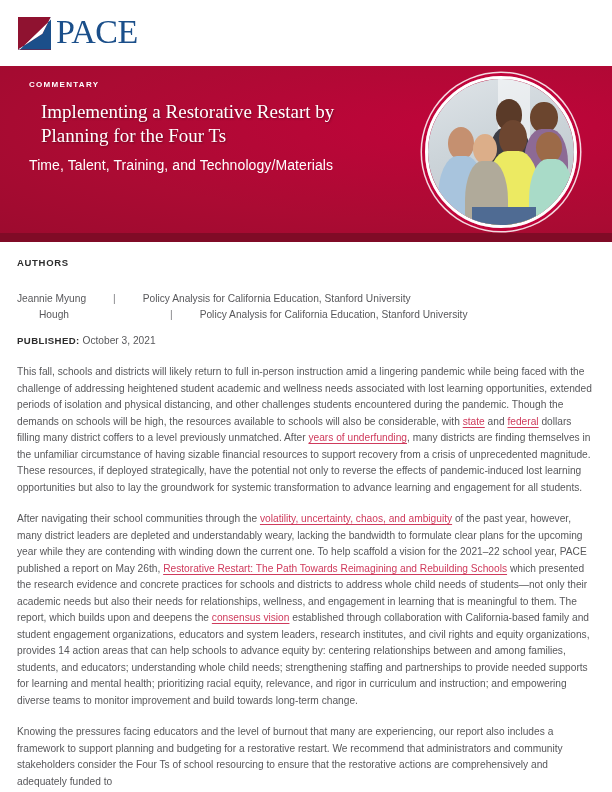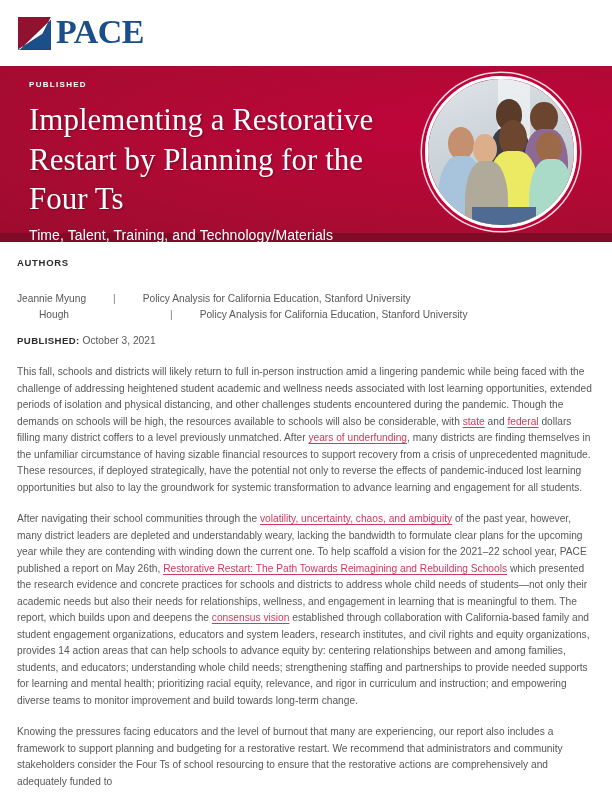--- a/index.html
+++ b/index.html
@@ -46,21 +46,21 @@
   .logo-mark .slash {
     position: absolute;
     left: 0; top: 0;
     width: 100%; height: 100%;
     background: #ffffff;
     clip-path: polygon(100% 0, 74% 52%, 0 100%, 6% 100%, 100% 9%);
   }
   .logo-word {
     font-family: "Liberation Serif", serif;
     font-size: 34px;
-    font-weight: bold;
+    font-weight: normal;
     color: #1b4f8a;
     letter-spacing: -0.5px;
     line-height: 1;
     padding-bottom: 2px;
   }
 
   
   .hero {
     position: relative;
     height: 176px;
@@ -85,24 +85,24 @@
   .eyebrow {
     color: #ffffff;
     font-size: 8px;
     letter-spacing: 1.3px;
     font-weight: bold;
     margin-bottom: 11px;
   }
   .hero-title {
     font-family: "Liberation Serif", serif;
     color: #ffffff;
-    font-size: 31px;
+    font-size: 19px;
     line-height: 1.28;
     font-weight: normal;
-    margin: 0 0 7px 0;
+    margin: 0 0 7px 12px;
     text-shadow: 1px 1px 2px rgba(0,0,0,0.35);
     max-width: 345px;
   }
   .hero-sub {
     color: #ffffff;
     font-size: 14px;
     line-height: 1.3;
     letter-spacing: 0.1px;
   }
 
@@ -193,21 +193,21 @@
     <div class="logo-mark">
       <div class="navy"></div>
       <div class="slash"></div>
     </div>
     <div class="logo-word">PACE</div>
   </div>
 </div>
 
 <div class="hero">
   <div class="hero-inner">
-    <div class="eyebrow">PUBLISHED</div>
+    <div class="eyebrow">COMMENTARY</div>
     <h1 class="hero-title">Implementing a Restorative Restart by Planning for the Four Ts</h1>
     <div class="hero-sub">Time, Talent, Training, and Technology/Materials</div>
   </div>
 
   <div class="hero-photo">
     <div class="photo-canvas">
       <div class="wall"></div>
 
       <div class="person" style="left:41%;top:14%;width:30%;height:60%;">
         <div class="head" style="position:absolute;left:18%;top:0;width:60%;height:36%;background:#5a3a28;"></div>

